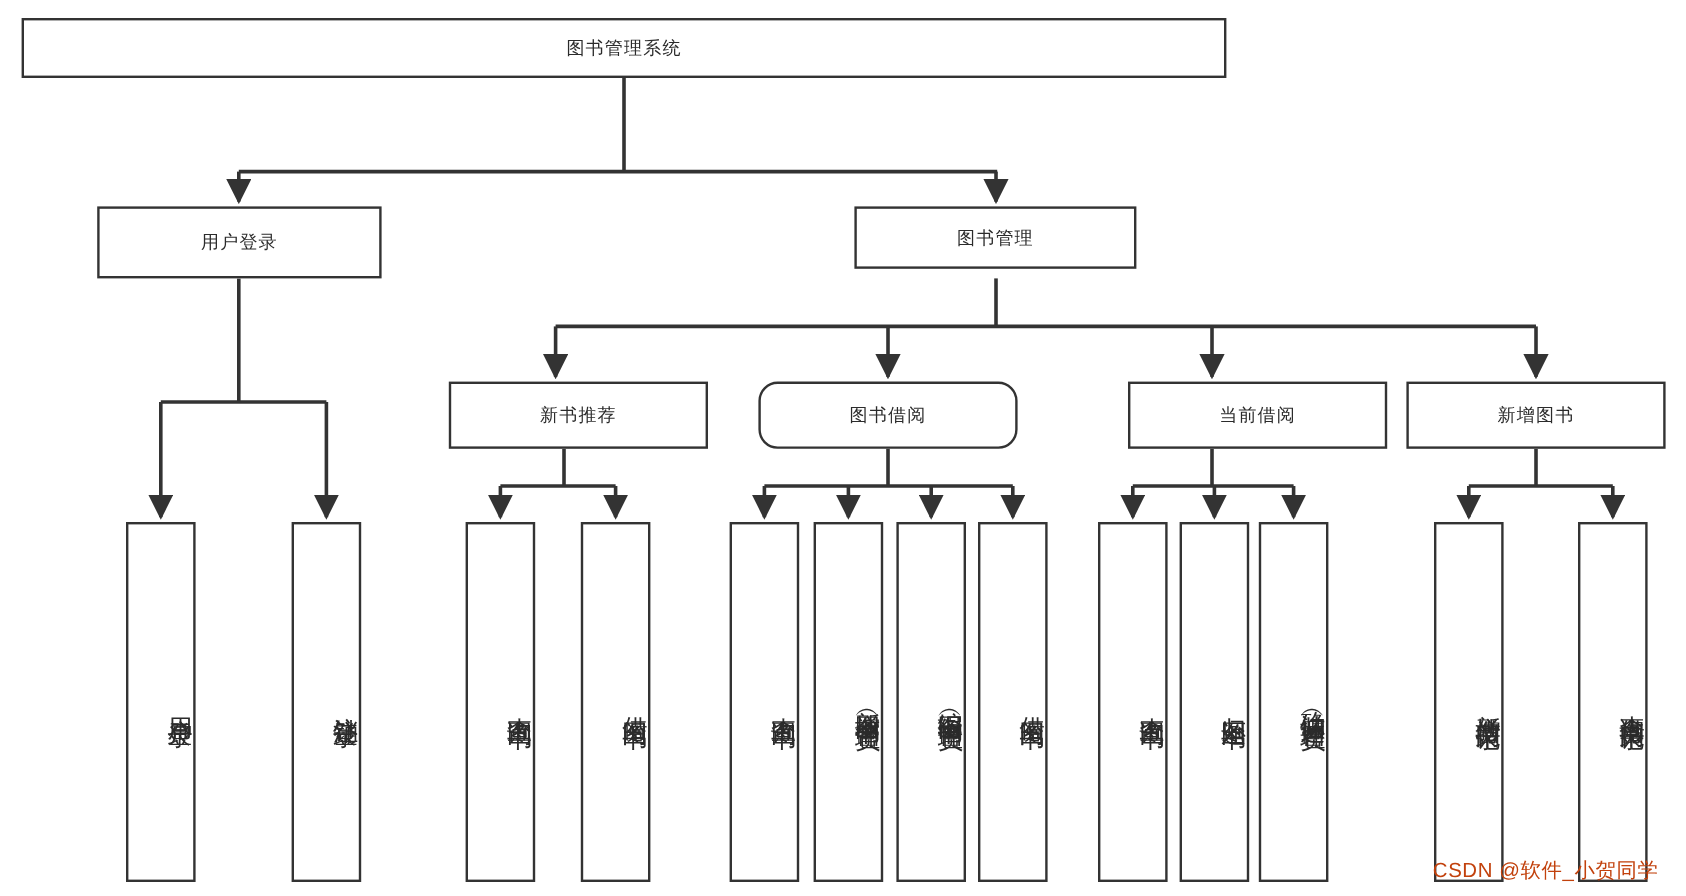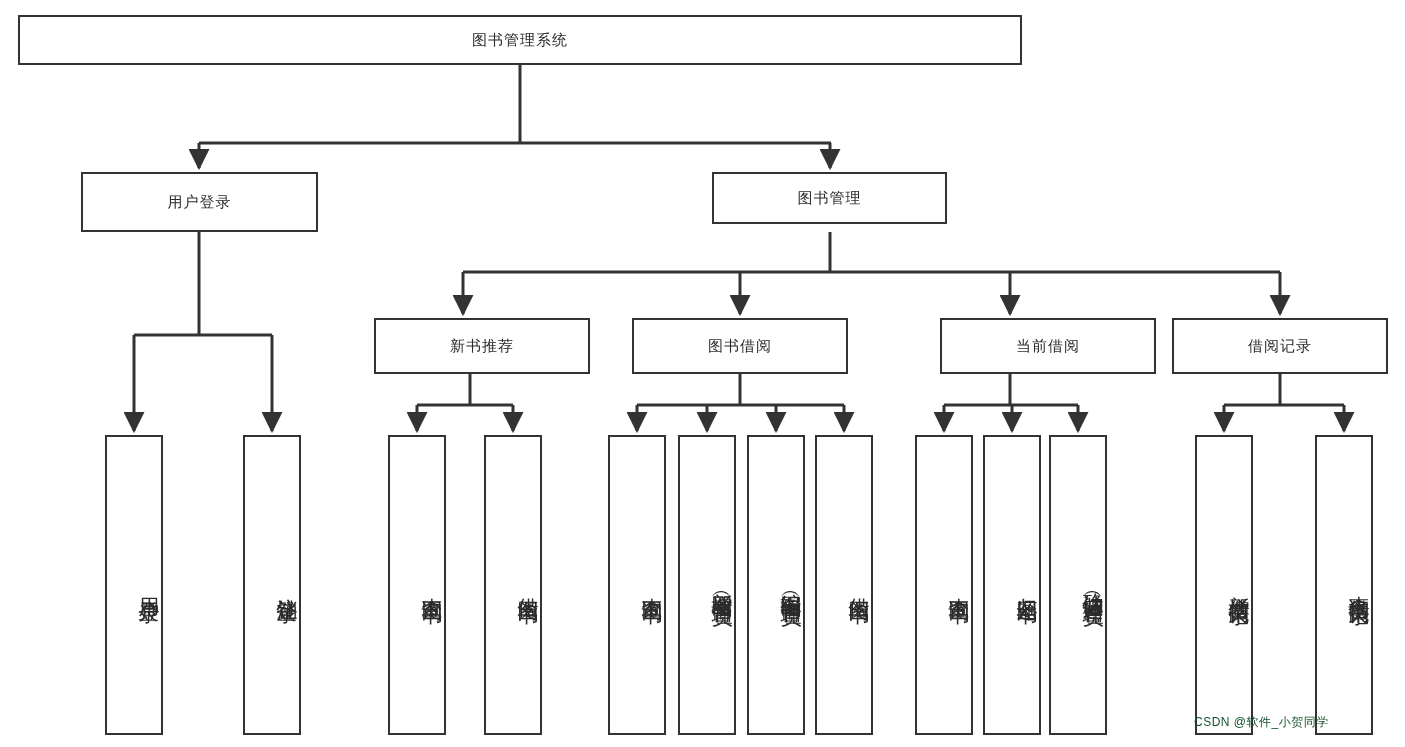--- a/index.html
+++ b/index.html
@@ -50,22 +50,22 @@
     justify-content: center;
     line-height: 1.12;
   }
   .node.v .vtext {
     writing-mode: vertical-rl;
     text-orientation: upright;
     white-space: nowrap;
   }
   .watermark {
     position: absolute;
-    font-size: 12px;
-    color: #14532d;
+    font-size: 17px;
+    color: #c2410c;
     white-space: nowrap;
     z-index: 3;
     letter-spacing: 0.5px;
   }
 </style>
 </head>
 <body>
 
 <div id="canvas">
 
@@ -126,28 +126,28 @@
   <div class="node h" style="left:81px; top:172px; width:237px; height:60px;">
     <span>用户登录</span>
   </div>
   <div class="node h" style="left:712px; top:172px; width:235px; height:52px;">
     <span>图书管理</span>
   </div>
 
   <div class="node h" style="left:362px; top:318px; width:216px; height:56px;margin-left:12px;">
     <span>新书推荐</span>
   </div>
-  <div class="node h" style="left:632px; top:318px; width:216px; height:56px;">
+  <div class="node h" style="left:632px; top:318px; width:216px; height:56px;border-radius:16px;">
     <span>图书借阅</span>
   </div>
   <div class="node h" style="left:902px; top:318px; width:216px; height:56px;margin-left:38px;">
     <span>当前借阅</span>
   </div>
   <div class="node h" style="left:1172px; top:318px; width:216px; height:56px;">
-    <span>借阅记录</span>
+    <span>新增图书</span>
   </div>
 
   <div class="node v" style="left:105px; top:435px; width:58px; height:300px;">
     <span class="vtext">用户登录</span>
   </div>
   <div class="node v" style="left:243px; top:435px; width:58px; height:300px;">
     <span class="vtext">注销登录</span>
   </div>
   <div class="node v" style="left:388px; top:435px; width:58px; height:300px;">
     <span class="vtext">查询图书</span>

